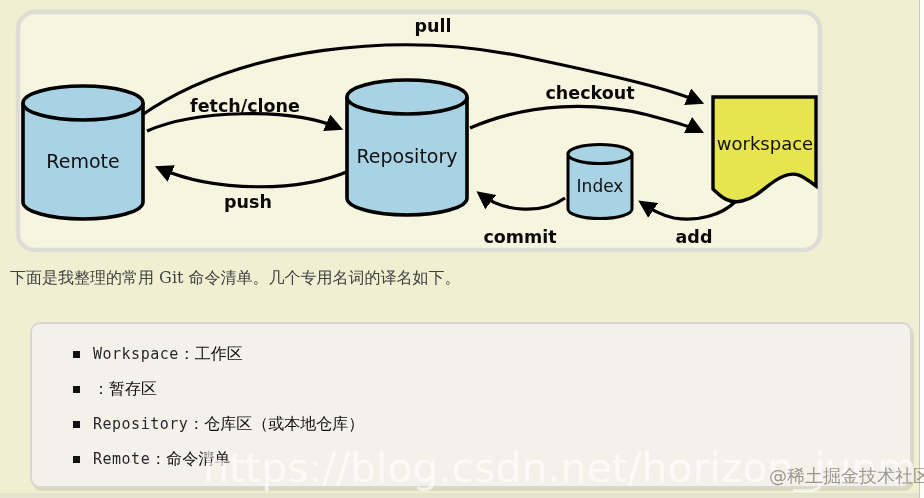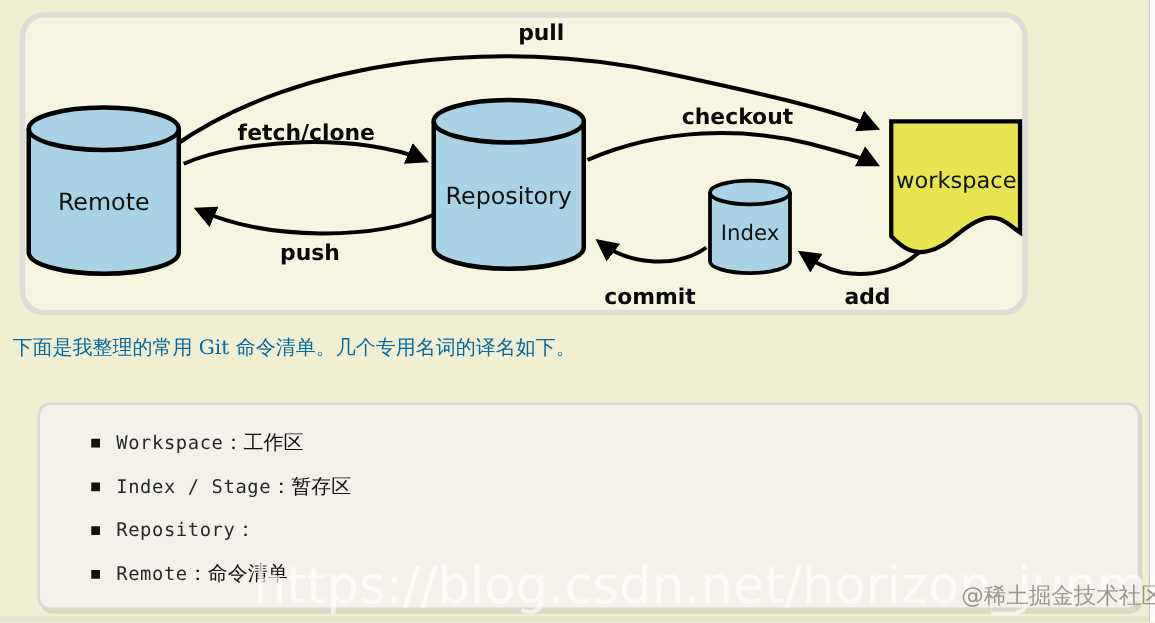--- a/index.html
+++ b/index.html
@@ -8,21 +8,21 @@
     background:#F1EFD1;
     font-family:"DejaVu Sans","Liberation Sans",sans-serif;
   }
   svg text{font-family:"DejaVu Sans","Liberation Sans",sans-serif;}
   .edge-label{font-size:17.5px;font-weight:bold;fill:#0a0a0a;}
   .node-label{font-size:19px;fill:#111;}
   .node-label-small{font-size:17px;fill:#111;}
 
   .intro{
     position:absolute;left:10px;top:268px;width:880px;
-    font-size:16px;color:#0369a1;white-space:nowrap;
+    font-size:16px;color:#404040;white-space:nowrap;
   }
   .intro .git-term{font-family:"DejaVu Serif","Liberation Serif",serif;}
 
   .glossary-box{
     position:absolute;left:30px;top:322px;width:882px;height:166px;
     box-sizing:border-box;
     background:#F4F1EB;border:2px solid #DBD7D0;border-radius:10px;
     box-shadow:2px 3px 0 rgba(120,118,100,0.18);
     padding:19px 0 0 41px;
   }
@@ -114,28 +114,28 @@
 
   <div class="glossary-box">
     <div class="glossary-item">
       <span class="bullet"></span>
       <span class="term">Workspace</span>
       <span class="definition">：</span>
       <span class="definition">工作区</span>
     </div>
     <div class="glossary-item">
       <span class="bullet"></span>
-      <span class="term">Index / Stage</span>
       <span class="definition">：</span>
       <span class="definition">暂存区</span>
     </div>
     <div class="glossary-item">
       <span class="bullet"></span>
       <span class="term">Repository</span>
       <span class="definition">：</span>
+      <span class="definition">仓库区（或本地仓库）</span>
     </div>
     <div class="glossary-item">
       <span class="bullet"></span>
       <span class="term">Remote</span>
       <span class="definition">：</span>
       <span class="definition">命令清单</span>
     </div>
   </div>
 
   <div class="watermark-url">https://blog.csdn.net/horizon_junmowen</div>

